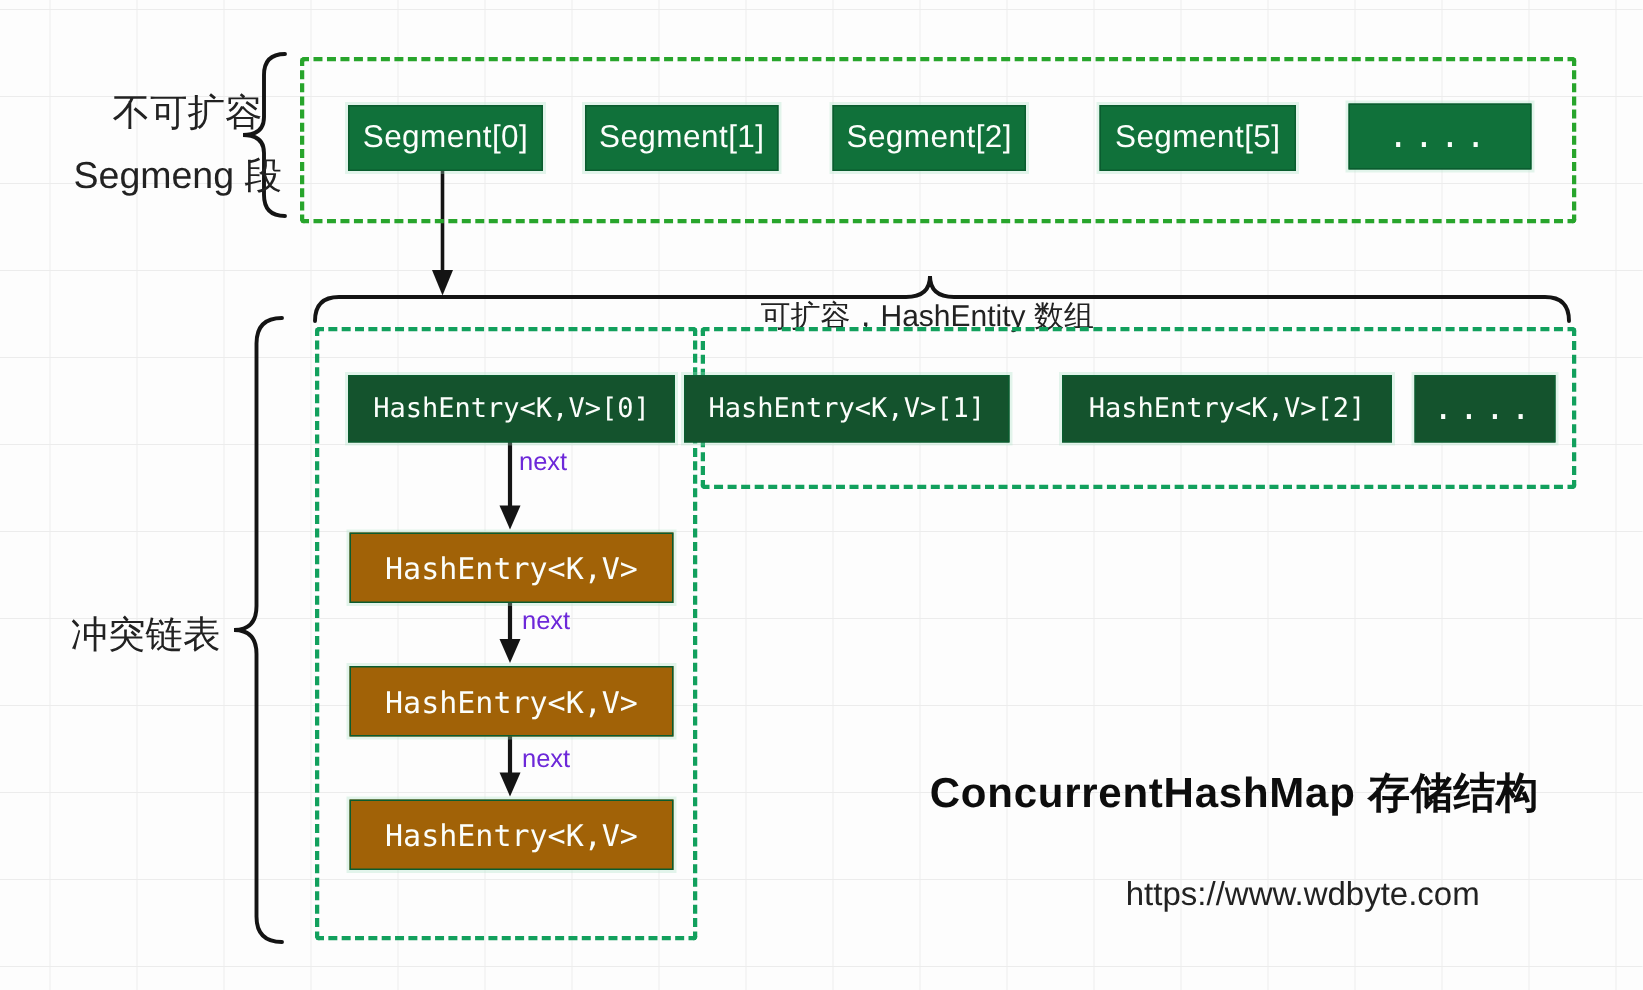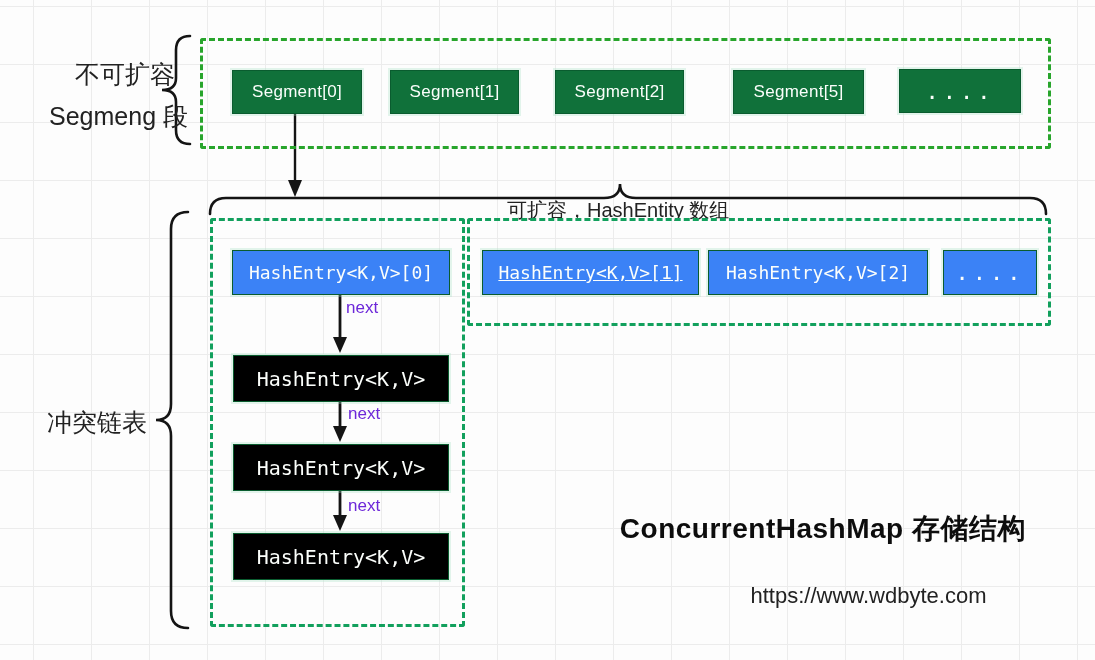--- a/index.html
+++ b/index.html
@@ -15,23 +15,23 @@
   }
   .abs{position:absolute;}
   .cn-label{font-size:25px;color:#222;text-align:right;white-space:nowrap;}
   .dashed-box{position:absolute;border:3px dashed #28a52c;border-radius:3px;background:transparent;}
   .dashed-box.teal{border-color:#12a05d;}
   .gbox{
     position:absolute;display:flex;align-items:center;justify-content:center;
     background:#10713a;color:#fbfefb;border:1px solid #0a5c2f;
     box-shadow:0 0 0 2px rgba(165,225,195,.30);
   }
-  .gbox.seg{font-size:17px;letter-spacing:.3px;}
-  .gbox.entry{font-family:"DejaVu Sans Mono","Liberation Mono",monospace;font-size:18px;background:#3b82f6;}
-  .gbox.chainnode{font-family:"DejaVu Sans Mono","Liberation Mono",monospace;font-size:20px;background:#000000;}
+  .gbox.seg{font-size:21px;letter-spacing:.3px;}
+  .gbox.entry{font-family:"DejaVu Sans Mono","Liberation Mono",monospace;font-size:18px;background:#14532d;}
+  .gbox.chainnode{font-family:"DejaVu Sans Mono","Liberation Mono",monospace;font-size:20px;background:#a16207;}
   .gbox.dots{font-size:22px;letter-spacing:4px;font-family:"DejaVu Sans Mono","Liberation Mono",monospace;}
   .next-label{position:absolute;font-size:17px;color:#6d28d9;}
   .note{position:absolute;font-size:20px;color:#222;white-space:nowrap;margin-top:40px;}
   .title{
     position:absolute;font-size:28px;font-weight:bold;color:#0d0d0d;
     text-align:right;white-space:nowrap;letter-spacing:.5px;
   }
   .url{position:absolute;font-size:22px;color:#222;text-align:center;white-space:nowrap;}
   svg{position:absolute;top:0;left:0;pointer-events:none;}
 </style>
@@ -78,21 +78,21 @@
 <div class="gbox seg" style="left:733px;top:70px;width:129px;height:42px;">Segment[5]</div>
 <div class="gbox dots" style="left:899px;top:69px;width:120px;height:42px;">....</div>
 
 <div class="note" style="left:507px;top:157px;">可扩容，HashEntity 数组</div>
 
 <div class="dashed-box teal" style="left:210px;top:218px;width:249px;height:403px;"></div>
 
 <div class="dashed-box teal" style="left:467px;top:218px;width:578px;height:102px;"></div>
 
 <div class="gbox entry" style="left:232px;top:250px;width:216px;height:43px;">HashEntry&lt;K,V&gt;[0]</div>
-<div class="gbox entry" style="left:482px;top:250px;width:215px;height:43px;text-decoration:underline;">HashEntry&lt;K,V&gt;[1]</div>
+<div class="gbox entry" style="left:456px;top:250px;width:215px;height:43px;">HashEntry&lt;K,V&gt;[1]</div>
 <div class="gbox entry" style="left:708px;top:250px;width:218px;height:43px;">HashEntry&lt;K,V&gt;[2]</div>
 <div class="gbox entry dots" style="left:943px;top:250px;width:92px;height:43px;">....</div>
 
 <div class="gbox chainnode" style="left:233px;top:355px;width:214px;height:45px;">HashEntry&lt;K,V&gt;</div>
 <div class="gbox chainnode" style="left:233px;top:444px;width:214px;height:45px;">HashEntry&lt;K,V&gt;</div>
 <div class="gbox chainnode" style="left:233px;top:533px;width:214px;height:45px;">HashEntry&lt;K,V&gt;</div>
 
 <div class="next-label" style="left:346px;top:298px;">next</div>
 <div class="next-label" style="left:348px;top:404px;">next</div>
 <div class="next-label" style="left:348px;top:496px;">next</div>

